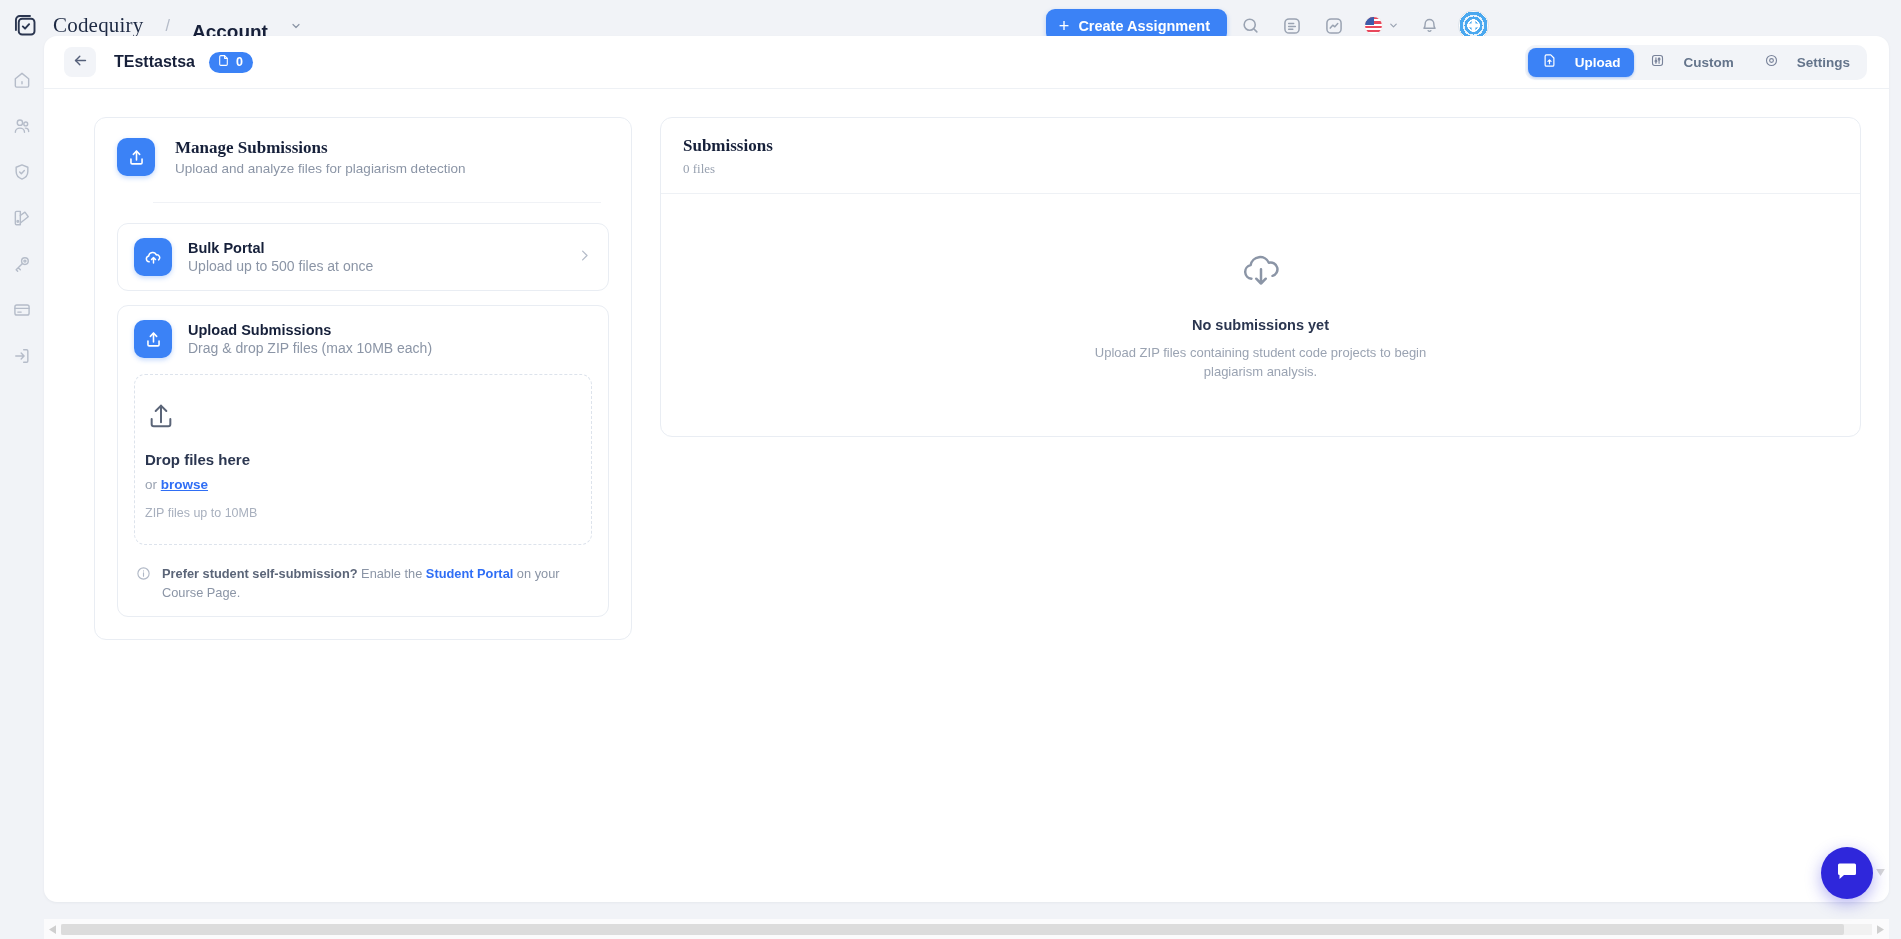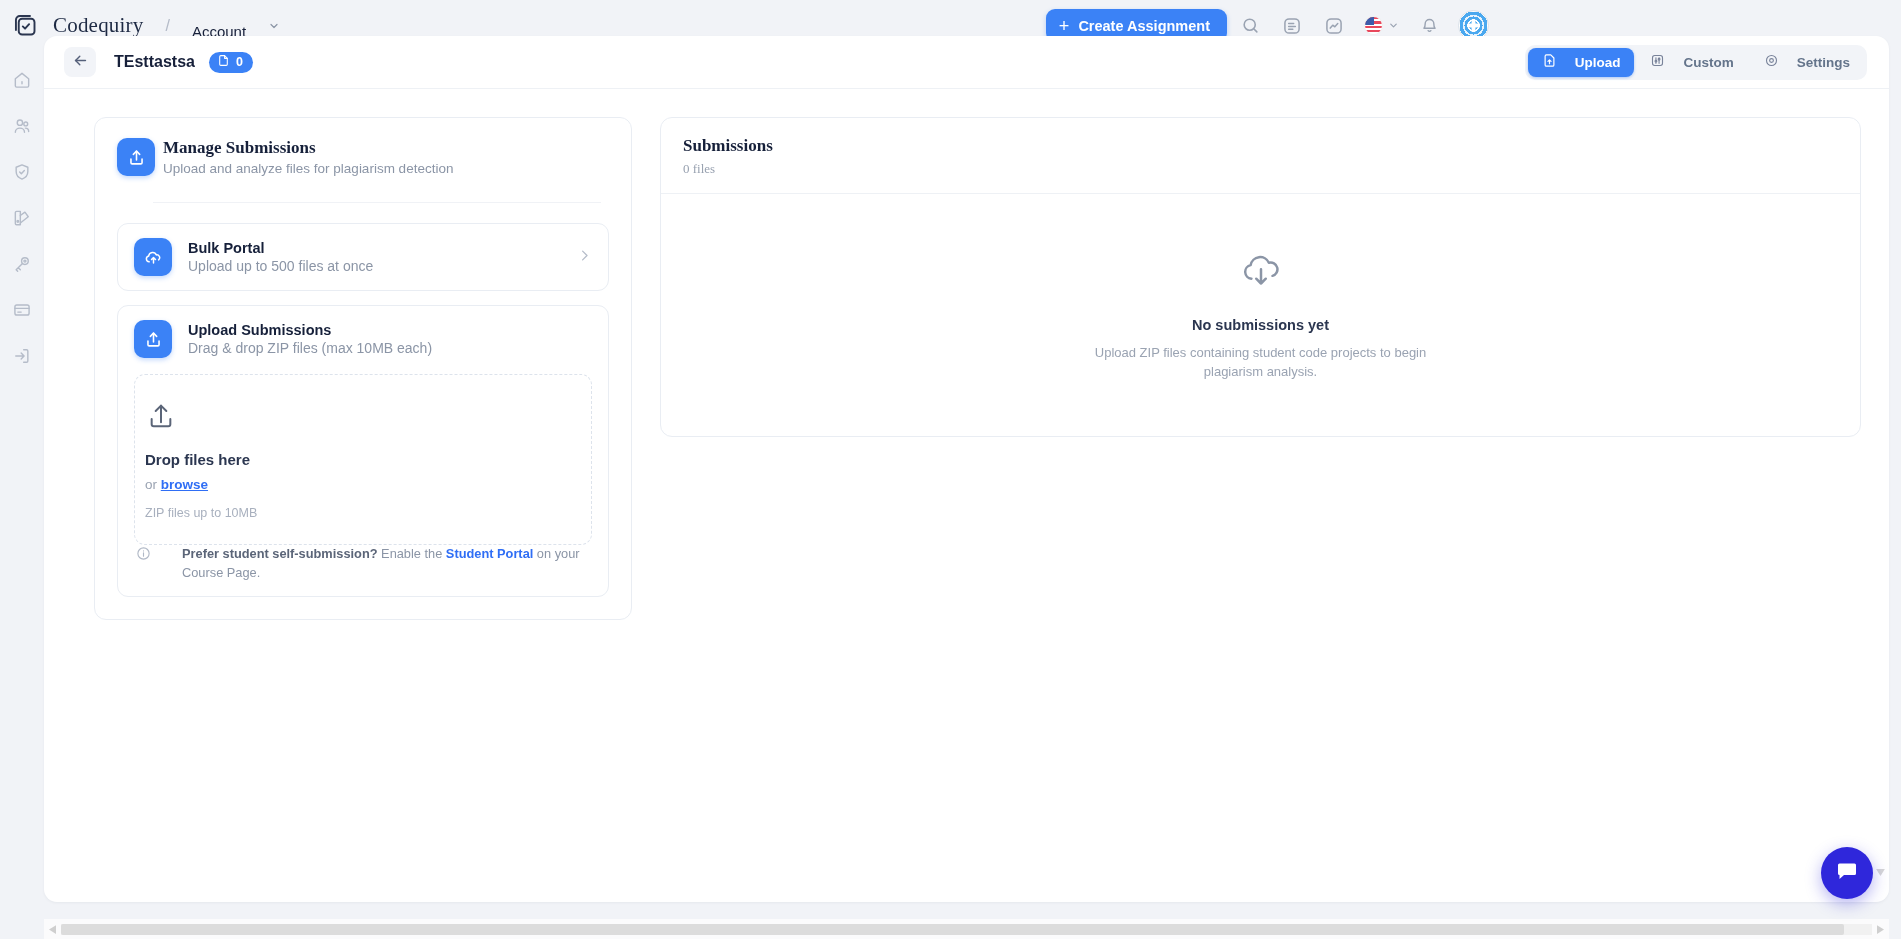--- a/index.html
+++ b/index.html
@@ -12,21 +12,21 @@
 
   
   .topbar {
     position: absolute; top: 0; left: 0; width: 1503px; height: 51px;
     background: #f1f3f7; display: flex; align-items: center;
   }
   .brand-wrap { display: flex; align-items: center; gap: 13px; padding-left: 10px; }
   .logo-mark { width: 30px; height: 30px; display: flex; align-items: center; justify-content: center; }
   .brand-name { font-family: "Liberation Serif", serif; font-size: 21px; color: #1e2a44; letter-spacing: .2px; }
   .brand-sep { font-size: 16px; color: #b3bac7; margin: 0 9px; }
-  .brand-acct { font-size: 15px; font-weight: normal; color: #17203a; margin-top: 12px; }
+  .brand-acct { font-size: 19px; font-weight: bold; color: #17203a; margin-top: 12px; }
   .chev-sm { margin-left: 9px; display: flex; align-items: center; }
 
   .topbar-right { margin-left: auto; display: flex; align-items: center; gap: 4px; padding-right: 14px; }
   .btn-create {
     background: #3b82f6; color: #fff; border: none; border-radius: 9px;
     height: 33px; padding: 0 17px 0 13px; font-size: 14.5px; font-weight: bold;
     display: flex; align-items: center; gap: 9px; cursor: pointer;
     font-family: "Liberation Sans", sans-serif; box-shadow: 0 2px 5px rgba(59,130,246,.32);
   }
   .plus-ic { font-size: 18px; font-weight: normal; line-height: 1; }
@@ -90,21 +90,21 @@
   }
   .tab.active { background: #3b82f6; color: #fff; box-shadow: 0 1px 3px rgba(59,130,246,.4); }
 
   .content { display: flex; gap: 28px; padding: 28px 28px 0 50px; }
 
   
   .left-card {
     width: 538px; background: #fff; border: 1px solid #e9edf3; border-radius: 12px;
     padding: 20px 22px 22px 22px; align-self: flex-start;
   }
-  .mgr-head { display: flex; align-items: flex-start; gap: 8px; padding: 0 0 4px 0; }
+  .mgr-head { display: flex; align-items: flex-start; gap: 20px; padding: 0 0 4px 0; }
   .sq-icon {
     width: 38px; height: 38px; border-radius: 10px; background: #3b82f6;
     display: flex; align-items: center; justify-content: center; flex: 0 0 38px;
     box-shadow: 0 2px 5px rgba(59,130,246,.3);
   }
   .mgr-title { font-family: "Liberation Serif", serif; font-size: 17px; font-weight: bold; color: #16203a; }
   .mgr-sub { font-size: 13.5px; color: #8b95a6; margin-top: 3px; }
   .hairline { height: 1px; background: #f0f2f6; margin: 22px 8px 20px 36px; }
 
   .row-card {
@@ -121,21 +121,21 @@
 
   .dropzone {
     margin-top: 16px; border: 1.6px dashed #dde3ec; border-radius: 11px;
     padding: 26px 10px 24px 10px; cursor: pointer;
   }
   .dz-title { font-size: 15px; font-weight: bold; color: #2b3650; margin-top: 14px; }
   .dz-or { font-size: 13.5px; color: #9aa3b2; margin-top: 9px; }
   .dz-or a { color: #2f6ef5; font-weight: bold; text-decoration: underline; }
   .dz-note { font-size: 12.5px; color: #a8b0be; margin-top: 14px; }
 
-  .hint { display: flex; gap: 3px; padding-left: 2px; justify-content: space-between; }
+  .hint { display: flex; gap: 11px; margin-top: 20px; padding-left: 2px; }
   .hint-txt { font-size: 12.8px; color: #8b95a6; line-height: 1.45; max-width: 410px; }
   .hint-txt b { color: #5b6578; }
   .hint-txt .lnk { color: #2f6ef5; font-weight: bold; }
 
   
   .right-card {
     flex: 1; background: #fff; border: 1px solid #e9edf3; border-radius: 12px;
     height: 320px; display: flex; flex-direction: column;
   }
   .rc-head { padding: 18px 22px 16px 22px; border-bottom: 1px solid #eef1f5; }

